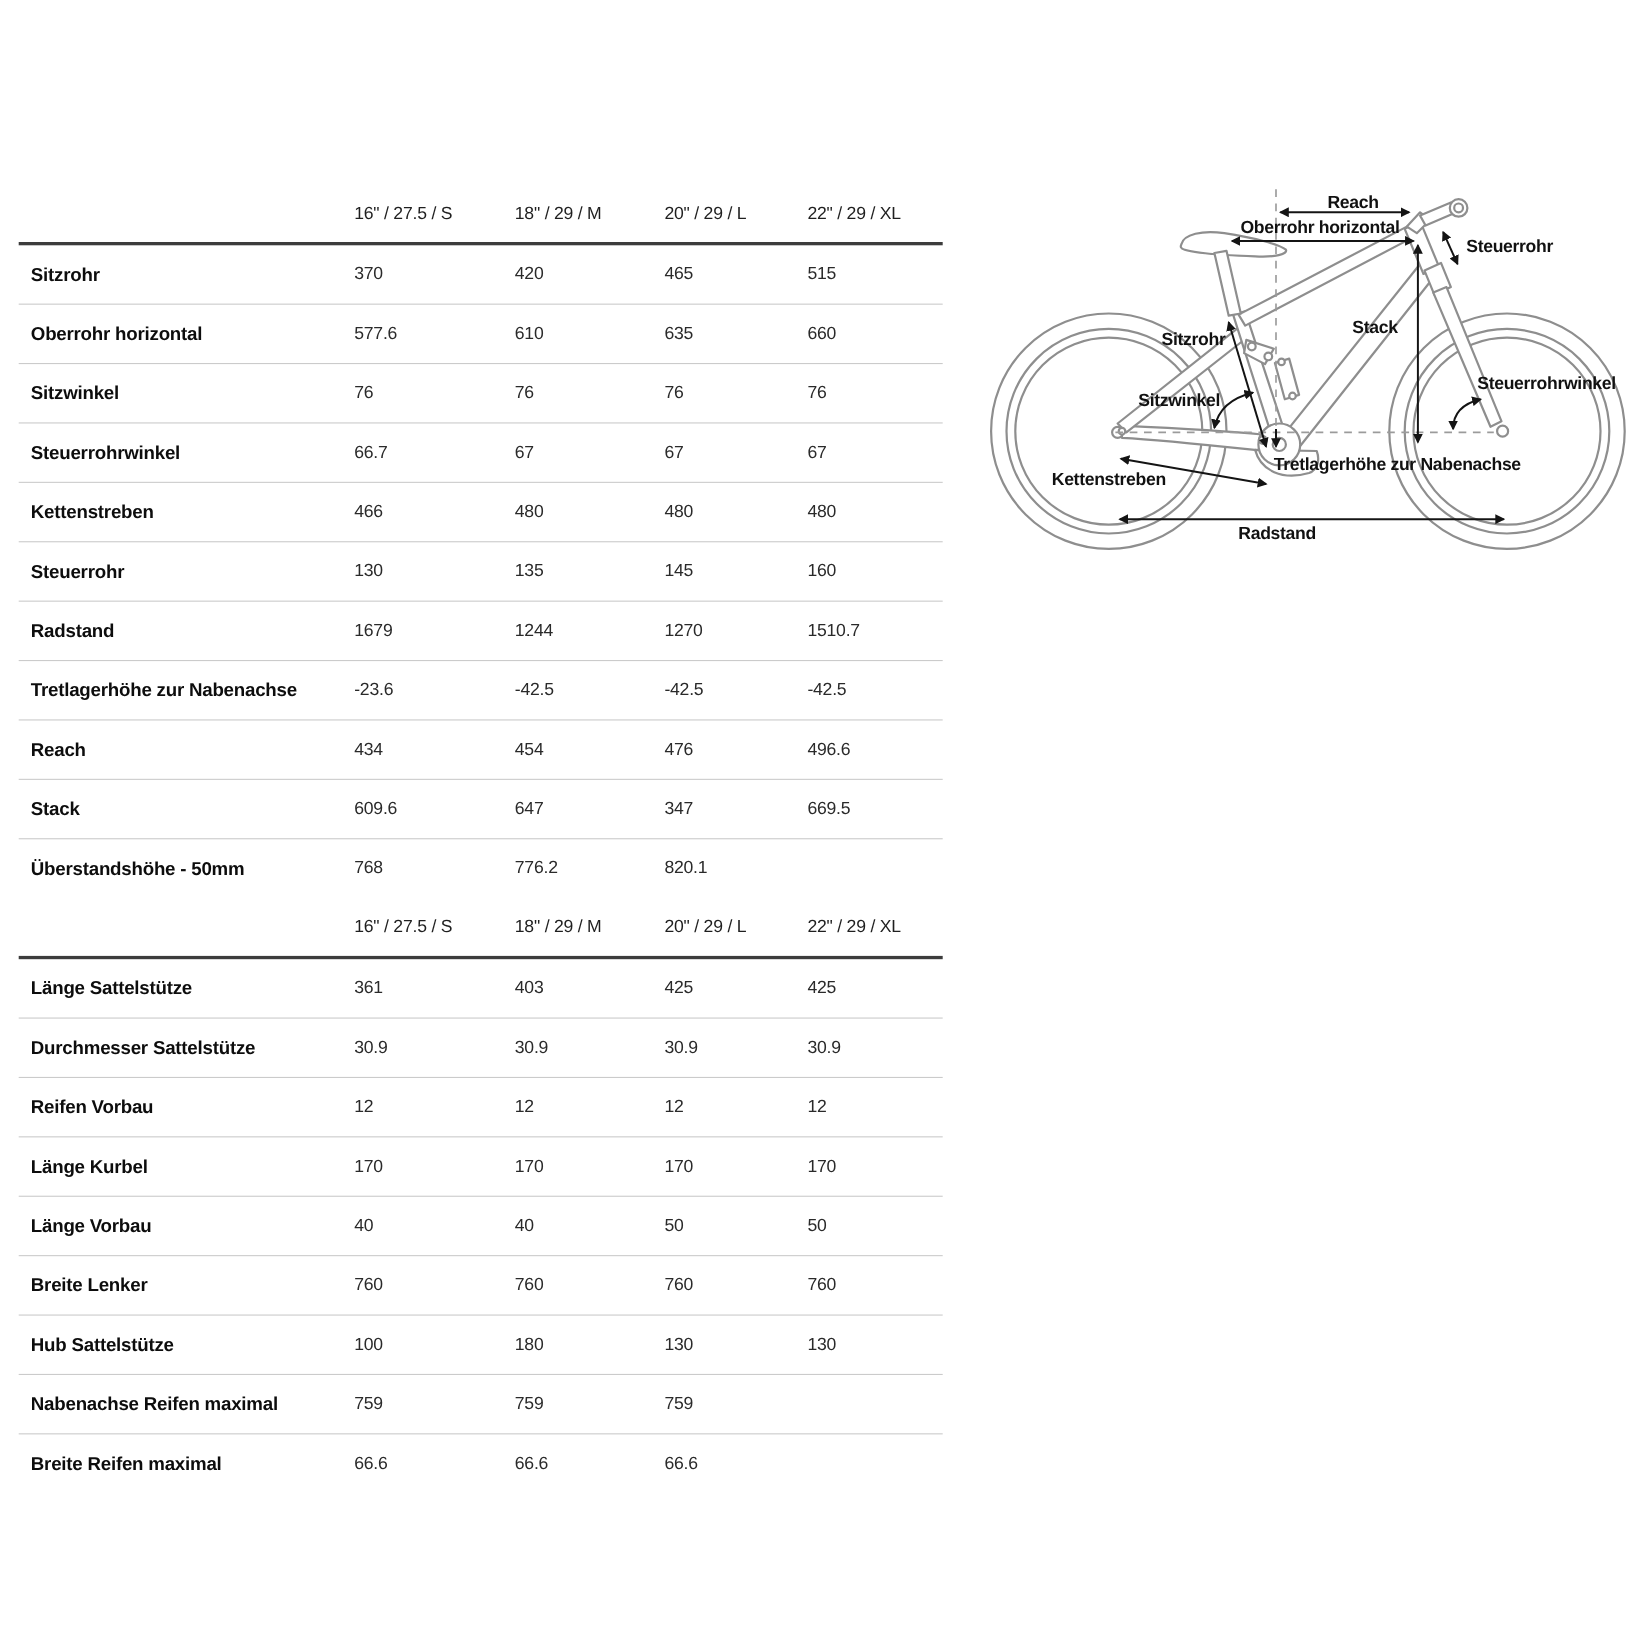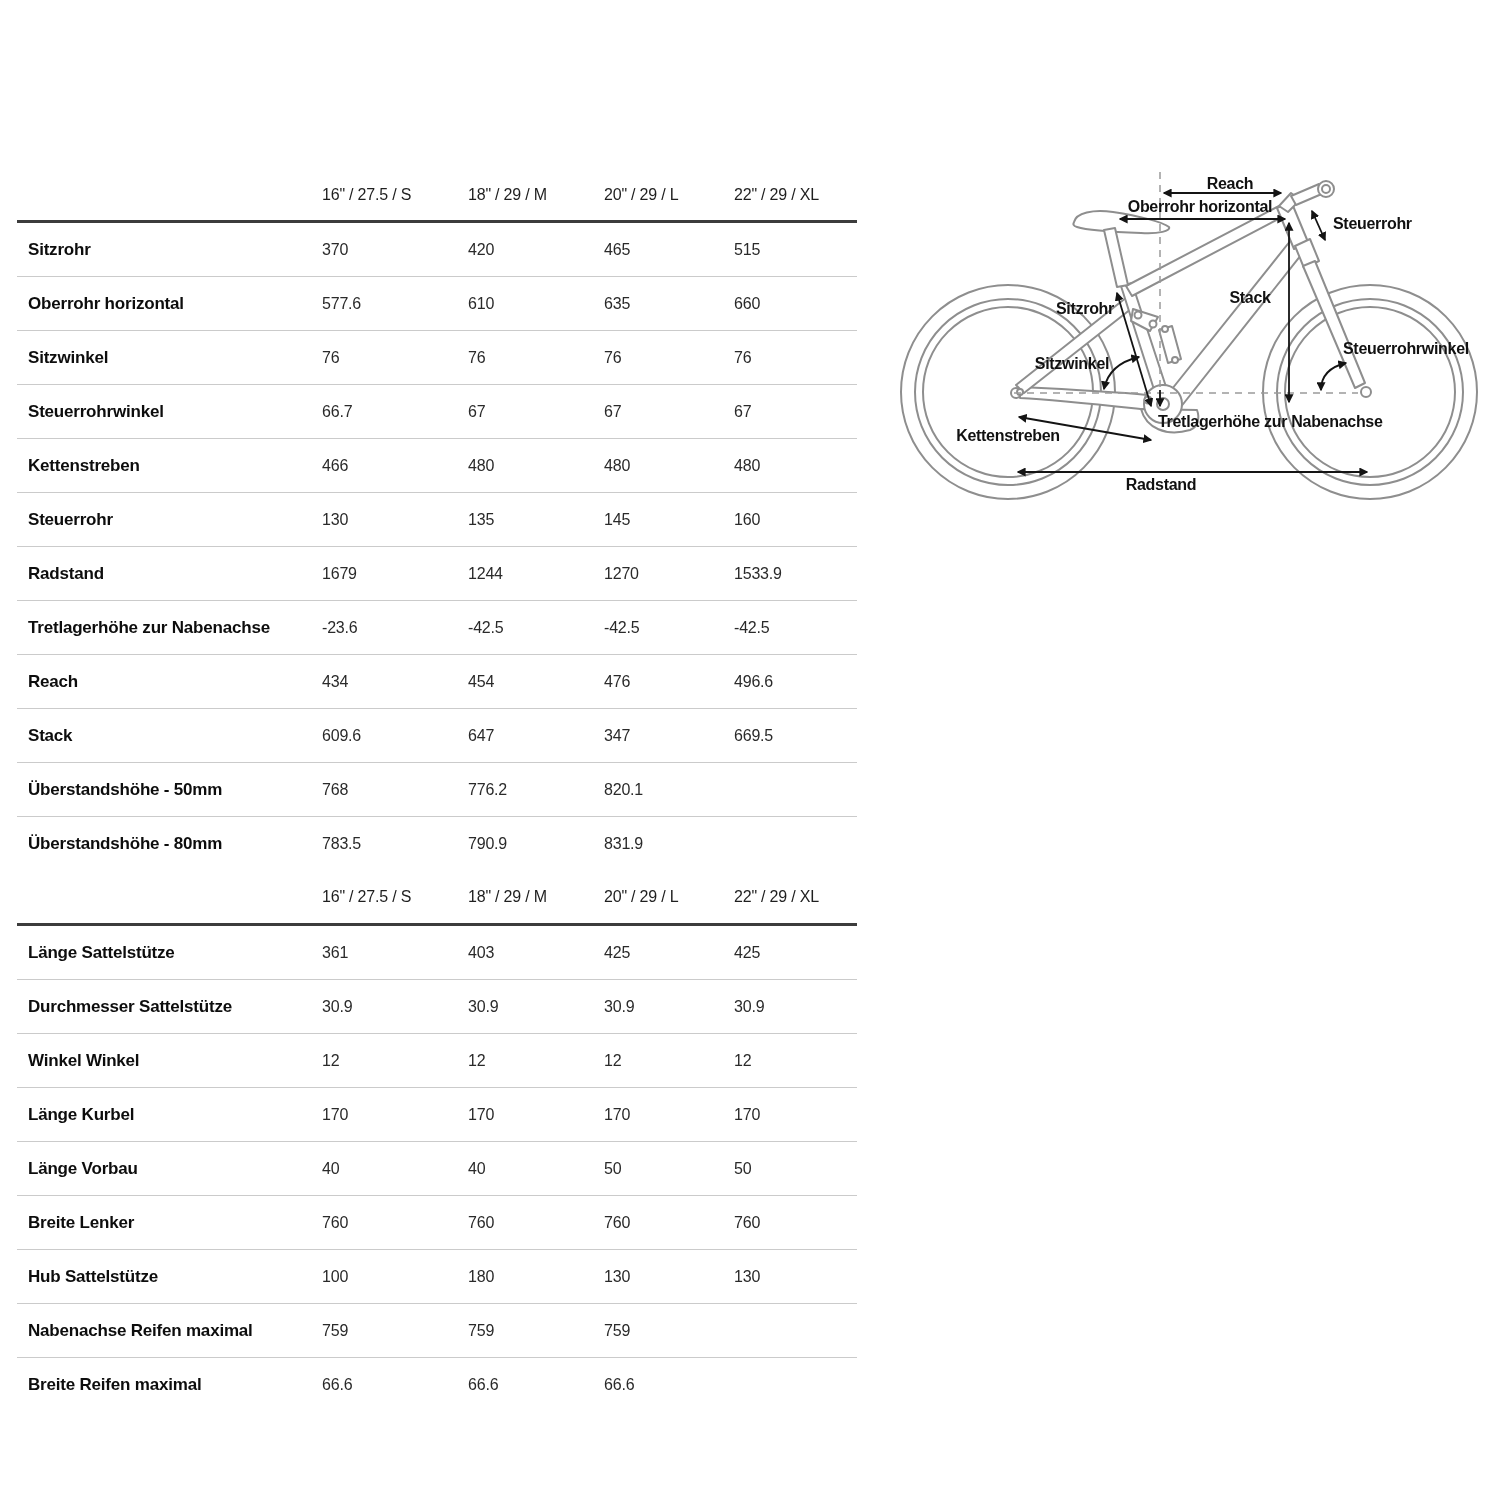--- a/index.html
+++ b/index.html
@@ -81,21 +81,21 @@
           <div class="cell value">130</div>
           <div class="cell value">135</div>
           <div class="cell value">145</div>
           <div class="cell value">160</div>
         </div>
         <div class="trow">
           <div class="cell label">Radstand</div>
           <div class="cell value">1679</div>
           <div class="cell value">1244</div>
           <div class="cell value">1270</div>
-          <div class="cell value">1533.9</div>
+          <div class="cell value">1510.7</div>
         </div>
         <div class="trow">
           <div class="cell label">Tretlagerhöhe zur Nabenachse</div>
           <div class="cell value">-23.6</div>
           <div class="cell value">-42.5</div>
           <div class="cell value">-42.5</div>
           <div class="cell value">-42.5</div>
         </div>
         <div class="trow">
           <div class="cell label">Reach</div>
@@ -109,27 +109,20 @@
           <div class="cell value">609.6</div>
           <div class="cell value">647</div>
           <div class="cell value">347</div>
           <div class="cell value">669.5</div>
         </div>
         <div class="trow">
           <div class="cell label">Überstandshöhe - 50mm</div>
           <div class="cell value">768</div>
           <div class="cell value">776.2</div>
           <div class="cell value">820.1</div>
-          <div class="cell value"></div>
-        </div>
-        <div class="trow">
-          <div class="cell label">Überstandshöhe - 80mm</div>
-          <div class="cell value">783.5</div>
-          <div class="cell value">790.9</div>
-          <div class="cell value">831.9</div>
           <div class="cell value"></div>
         </div>
       </div>
 
     <div class="thead second">
       <div class="hcell"></div>
       <div class="hcell">16" / 27.5 / S</div>
       <div class="hcell">18" / 29 / M</div>
       <div class="hcell">20" / 29 / L</div>
       <div class="hcell">22" / 29 / XL</div>
@@ -143,21 +136,21 @@
           <div class="cell value">425</div>
         </div>
         <div class="trow">
           <div class="cell label">Durchmesser Sattelstütze</div>
           <div class="cell value">30.9</div>
           <div class="cell value">30.9</div>
           <div class="cell value">30.9</div>
           <div class="cell value">30.9</div>
         </div>
         <div class="trow">
-          <div class="cell label">Winkel Winkel</div>
+          <div class="cell label">Reifen Vorbau</div>
           <div class="cell value">12</div>
           <div class="cell value">12</div>
           <div class="cell value">12</div>
           <div class="cell value">12</div>
         </div>
         <div class="trow">
           <div class="cell label">Länge Kurbel</div>
           <div class="cell value">170</div>
           <div class="cell value">170</div>
           <div class="cell value">170</div>

